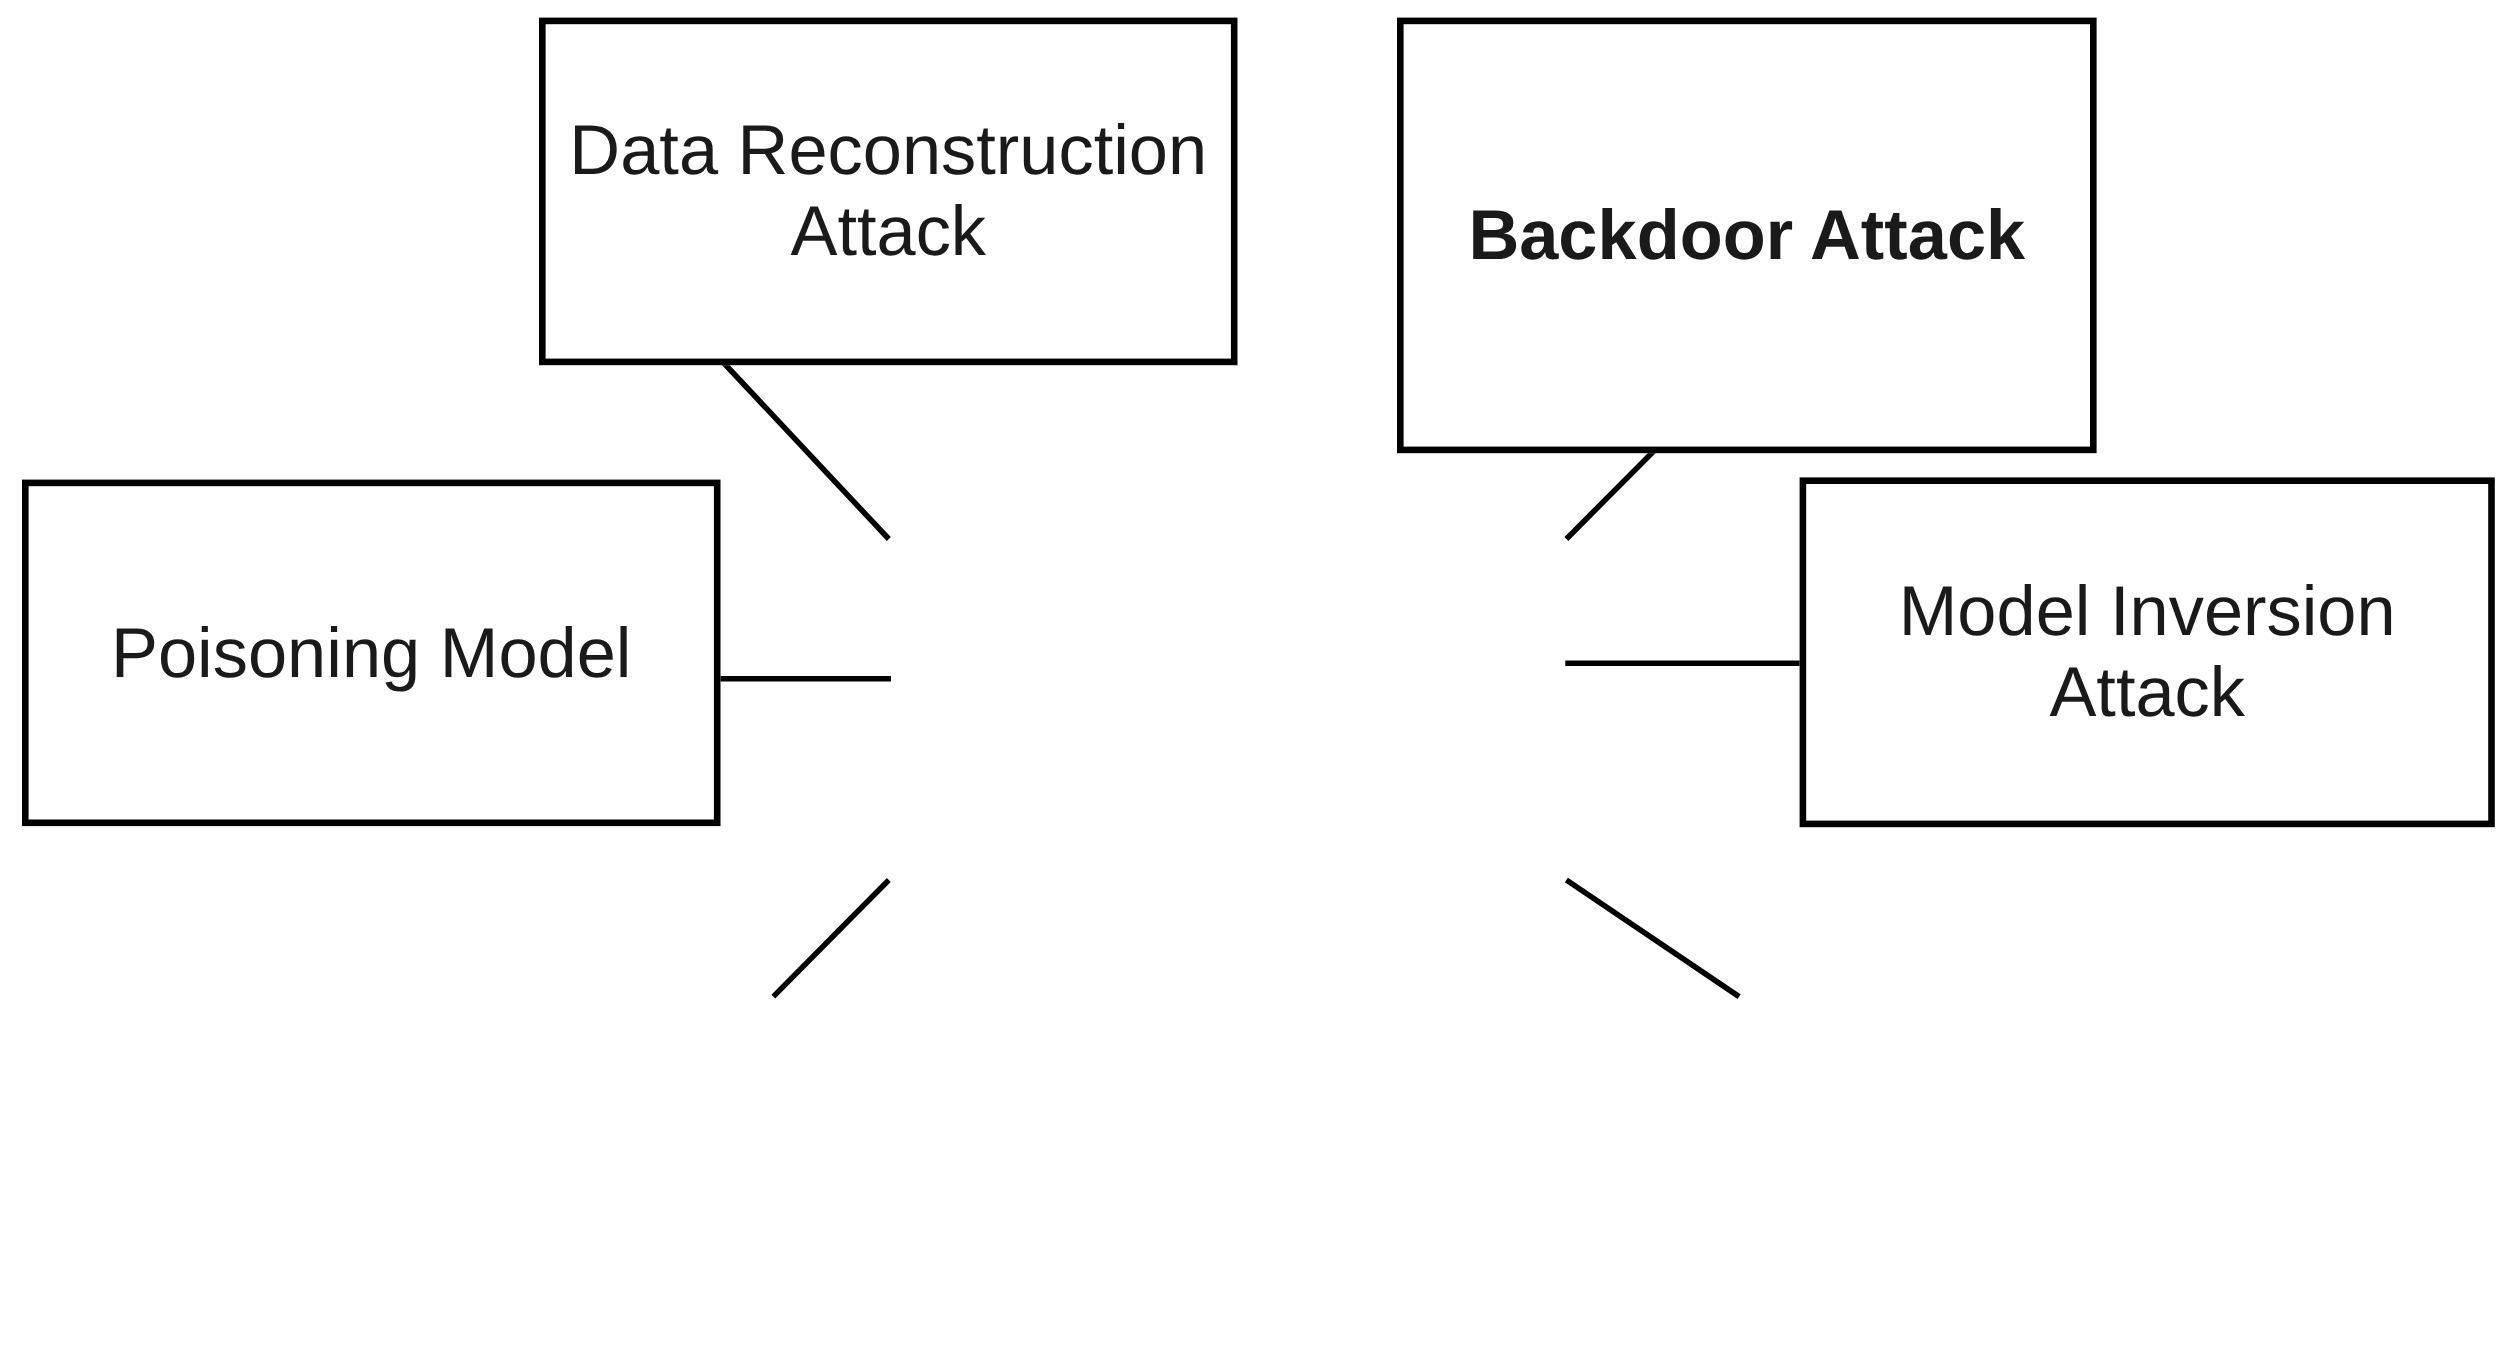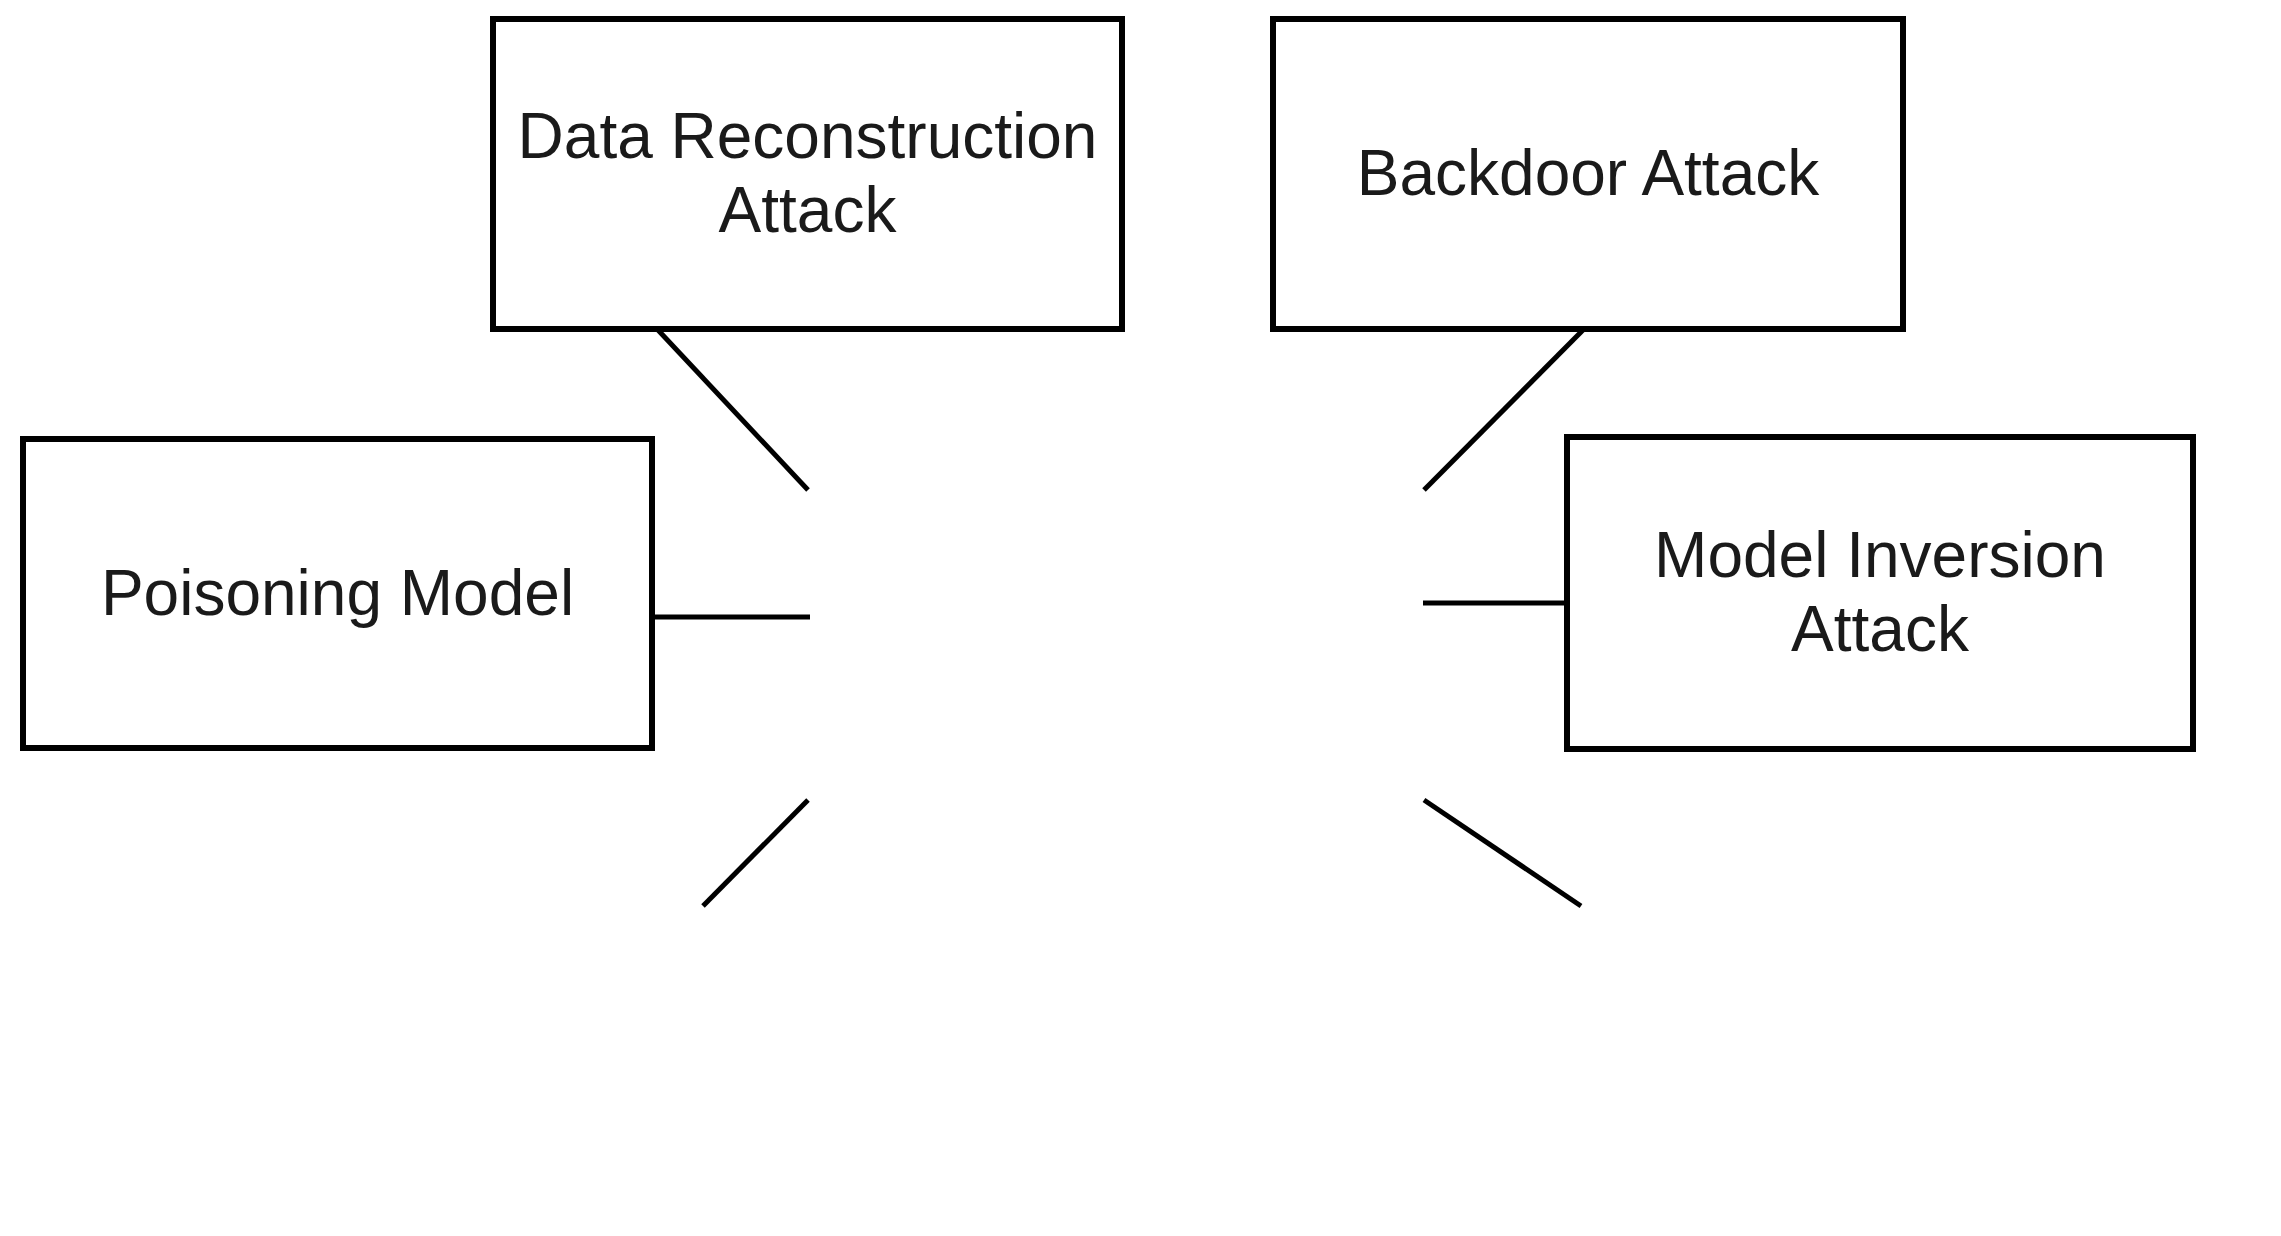--- a/index.html
+++ b/index.html
@@ -37,23 +37,23 @@
     align-items: center;
     justify-content: center;
     text-align: center;
     z-index: 1;
     color: #1a1a1a;
     font-size: 64px;
     line-height: 1.15;
     padding: 0 10px;
   }
   #node-data-reconstruction { left: 490px;  top: 16px;  width: 635px; height: 316px; }
-  #node-backdoor            { left: 1270px; top: 16px;  width: 636px; height: 316px; }
+  #node-backdoor            { left: 1270px; top: 16px;  width: 636px; height: 396px; font-weight: bold; }
   #node-poisoning           { left: 20px;   top: 436px; width: 635px; height: 315px; }
-  #node-model-inversion     { left: 1564px; top: 434px; width: 632px; height: 318px; }
+  #node-model-inversion     { left: 1636px; top: 434px; width: 632px; height: 318px; }
   #node-center              { left: 806px;  top: 488px; width: 620px; height: 314px; }
   #node-inference           { left: 490px;  top: 904px; width: 635px; height: 314px; }
   #node-evasion             { left: 1270px; top: 904px; width: 636px; height: 314px; }
 </style>
 </head>
 <body>
 
 <div id="canvas">
 
   <svg id="edges-svg" viewBox="0 0 2281 1236" xmlns="http://www.w3.org/2000/svg">

